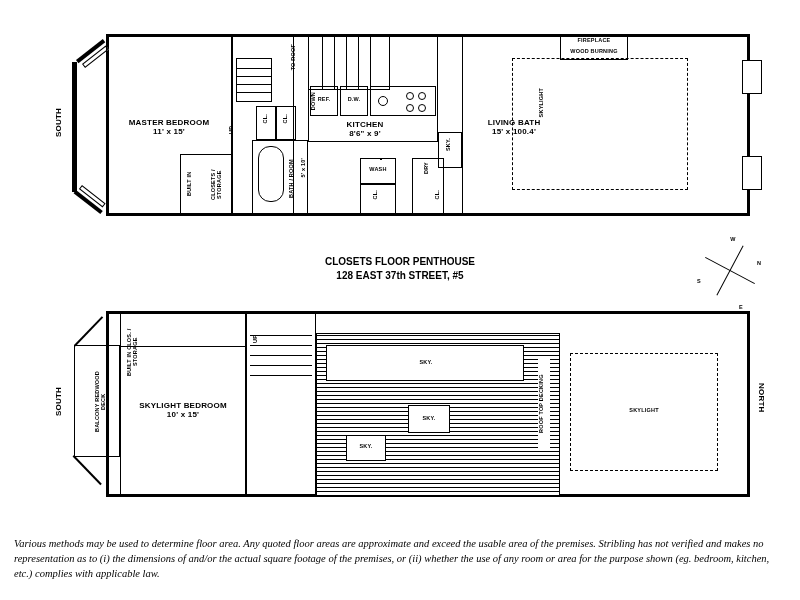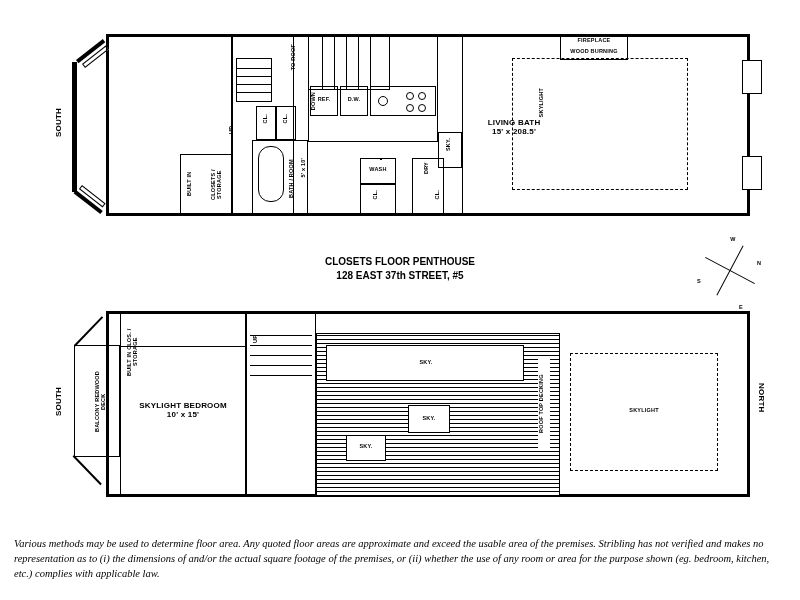--- a/index.html
+++ b/index.html
@@ -44,20 +44,24 @@
   <div class="outer" style="left:46px;top:4px;width:644px;height:182px;"></div>
 
   <div class="wall" style="left:16px;top:30px;width:34px;height:4px;transform:rotate(-38deg);transform-origin:left top;"></div>
   <div class="wall" style="left:16px;top:160px;width:34px;height:4px;transform:rotate(38deg);transform-origin:left top;"></div>
   <div class="wall" style="left:12px;top:32px;width:5px;height:130px;"></div>
 
   <div class="thin" style="left:22px;top:34px;width:30px;height:5px;transform:rotate(-38deg);transform-origin:left top;background:#fff;"></div>
   <div class="thin" style="left:22px;top:155px;width:30px;height:5px;transform:rotate(38deg);transform-origin:left top;background:#fff;"></div>
 
   <div class="room" style="left:46px;top:4px;width:126px;height:182px;"></div>
+  <div class="lbl" style="left:50px;top:88px;width:118px;">
+    <div>MASTER BEDROOM</div>
+    <div>11' x 15'</div>
+  </div>
 
   <div class="lbl vert" style="left:-6px;top:78px;width:12px;">SOUTH</div>
 
   <div class="thin" style="left:120px;top:124px;width:52px;height:62px;"></div>
   <div class="lbl vert tiny" style="left:150px;top:126px;width:12px;height:58px;">CLOSETS / STORAGE</div>
   <div class="lbl vert tiny" style="left:126px;top:134px;width:12px;height:40px;">BUILT IN</div>
 
   <div class="thin" style="left:172px;top:4px;width:62px;height:182px;"></div>
   <div class="thin" style="left:176px;top:28px;width:36px;height:44px;"></div>
   <div class="stairline" style="left:176px;top:38px;width:36px;"></div>
@@ -82,20 +86,24 @@
   <div class="thin" style="left:250px;top:56px;width:28px;height:30px;"></div>
   <div class="lbl tiny" style="left:250px;top:66px;width:28px;">REF.</div>
   <div class="thin" style="left:280px;top:56px;width:28px;height:30px;"></div>
   <div class="lbl tiny" style="left:280px;top:66px;width:28px;">D.W.</div>
   <div class="thin" style="left:310px;top:56px;width:66px;height:30px;"></div>
   <div class="circ" style="left:318px;top:66px;width:10px;height:10px;"></div>
   <div class="circ" style="left:346px;top:62px;width:8px;height:8px;"></div>
   <div class="circ" style="left:358px;top:62px;width:8px;height:8px;"></div>
   <div class="circ" style="left:346px;top:74px;width:8px;height:8px;"></div>
   <div class="circ" style="left:358px;top:74px;width:8px;height:8px;"></div>
+  <div class="lbl" style="left:250px;top:90px;width:110px;">
+    <div>KITCHEN</div>
+    <div>8'6" x 9'</div>
+  </div>
 
   <div class="thin" style="left:248px;top:4px;width:82px;height:56px;"></div>
   <div class="stairlinev" style="left:262px;top:4px;height:56px;"></div>
   <div class="stairlinev" style="left:274px;top:4px;height:56px;"></div>
   <div class="stairlinev" style="left:286px;top:4px;height:56px;"></div>
   <div class="stairlinev" style="left:298px;top:4px;height:56px;"></div>
   <div class="stairlinev" style="left:310px;top:4px;height:56px;"></div>
   <div class="lbl vert tiny" style="left:250px;top:62px;width:10px;">DOWN</div>
   <div class="lbl vert tiny" style="left:230px;top:14px;width:10px;">TO ROOF</div>
 
@@ -107,21 +115,21 @@
   <div class="lbl vert tiny" style="left:363px;top:132px;width:10px;">DRY</div>
   <div class="thin" style="left:320px;top:128px;width:0px;height:0px;"></div>
   <div class="lbl vert tiny" style="left:374px;top:160px;width:10px;">CL.</div>
 
   <div class="thin" style="left:378px;top:102px;width:24px;height:36px;"></div>
   <div class="lbl vert tiny" style="left:385px;top:108px;width:10px;">SKY.</div>
 
   <div class="thin" style="left:402px;top:4px;width:288px;height:182px;"></div>
   <div class="lbl" style="left:404px;top:88px;width:100px;">
     <div>LIVING BATH</div>
-    <div>15' x 208.5'</div>
+    <div>15' x 100.4'</div>
   </div>
 
   <div class="dash" style="left:452px;top:28px;width:176px;height:132px;"></div>
   <div class="lbl vert tiny" style="left:478px;top:58px;width:12px;">SKYLIGHT</div>
 
   <div class="thin" style="left:500px;top:4px;width:68px;height:26px;"></div>
   <div class="lbl tiny" style="left:500px;top:7px;width:68px;">FIREPLACE</div>
   <div class="lbl tiny" style="left:500px;top:18px;width:68px;">WOOD BURNING</div>
 
   <div class="box" style="left:682px;top:30px;width:20px;height:34px;"></div>

